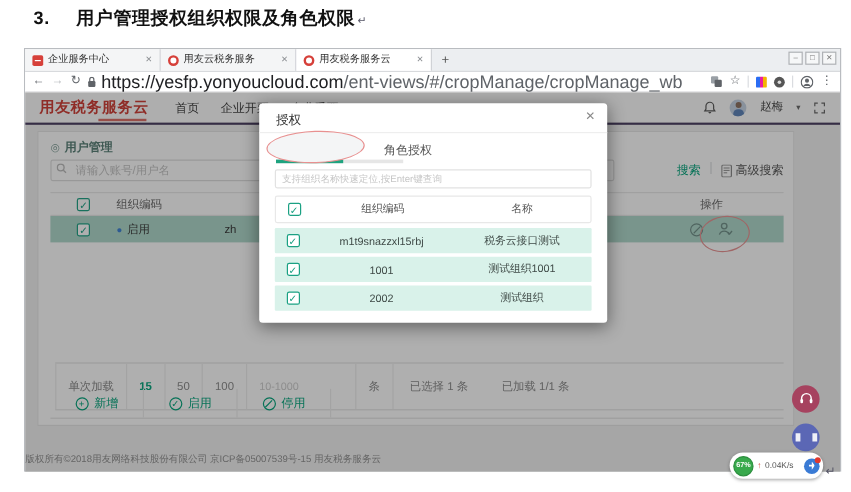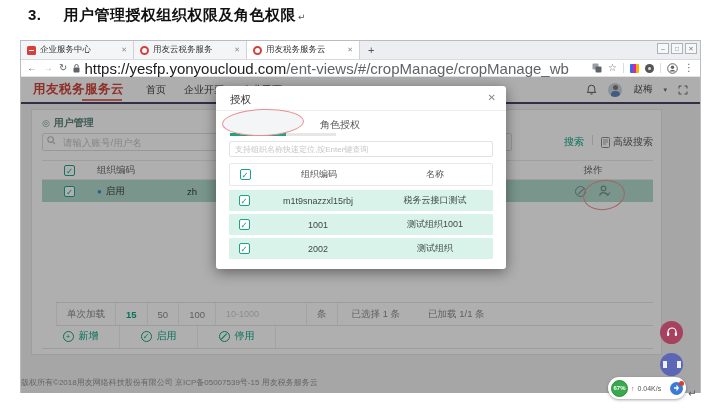--- a/index.html
+++ b/index.html
@@ -75,21 +75,21 @@
   .c-acc { width:230px; overflow:hidden; }
   .c-date { width:90px; }
   .c-ops { margin-left:auto; width:120px; display:flex; justify-content:center; gap:12px; align-items:center; }
   .status-dot { color:#3b7fd4; font-size:8px; }
 
   .cb { width:11px; height:11px; border:1px solid #1ba183; border-radius:2px; background:#fff; color:#1ba183; font-size:8.5px; line-height:10px; text-align:center; }
 
   .ban-ico { position:relative; width:11px; height:11px; border:1.2px solid #6f8f88; border-radius:50%; }
   .ban-ico::after { content:""; position:absolute; left:0.5px; top:4px; width:8px; height:1.2px; background:#6f8f88; transform:rotate(-45deg); }
 
-  .pag-row { position:absolute; left:24px; top:192px; right:8px; height:24px; border-top:1px solid #e4e4e4; border-bottom:1px solid #e4e4e4; display:flex; align-items:center; font-size:9.5px; color:#888; }
+  .pag-row { position:absolute; left:14px; top:192px; right:8px; height:40px; border-top:1px solid #e4e4e4; border-bottom:1px solid #e4e4e4; display:flex; align-items:center; font-size:9.5px; color:#888; }
   .pag-cell { padding:0 10px; height:100%; display:flex; align-items:center; border-right:1px solid #ededed; }
   .pag-cell.first { border-left:1px solid #ededed; }
   .size-active { color:#00a37a; font-weight:700; }
   .pag-input { width:70px; height:14px; border:none; font-size:9px; color:#555; }
   .pag-input::placeholder { color:#ccc; }
   .pag-info { padding:0 14px; }
 
   .btn-row { position:absolute; left:10px; top:214px; right:8px; height:25px; border-bottom:1px solid #e4e4e4; display:flex; align-items:center; }
   .act-btn { width:78px; height:100%; display:flex; align-items:center; justify-content:center; gap:5px; border-right:1px solid #ededed; color:#00a37a; font-size:10px; }
   .act-ico { width:11px; height:11px; border:1.2px solid #00a37a; border-radius:50%; font-size:8px; line-height:10px; text-align:center; color:#00a37a; position:relative; }

